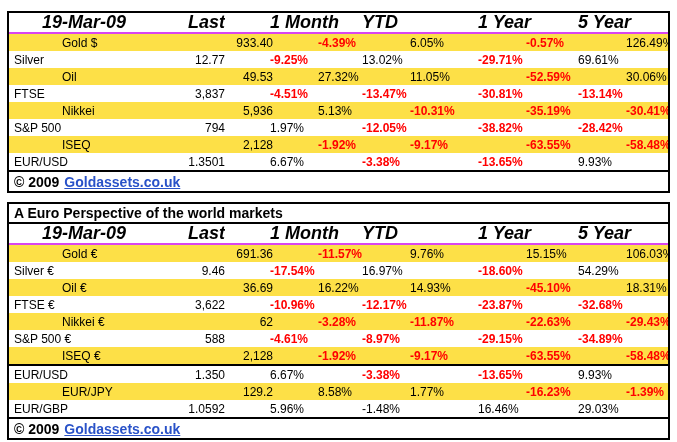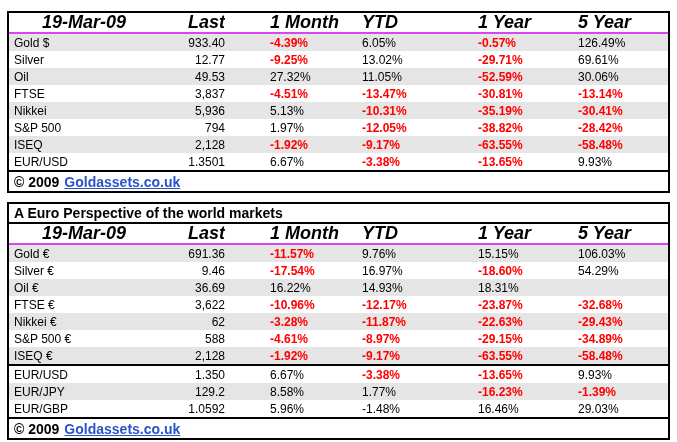--- a/index.html
+++ b/index.html
@@ -27,21 +27,21 @@
     border-bottom: 2px solid #d946ef;
     font-weight: bold;
     font-style: italic;
     font-size: 18px;
     background: #ffffff;
   }
   .h-date { text-align: center; }
   .h-last, .cell-last { text-align: right; }
   .first-pct { padding-left: 45px; }
   .drow { height: 17px; font-size: 12px; }
-  .drow.stripe { background: #e5e5e5; }
+  .drow.stripe { background: #fde047; padding-left: 48px; }
   .drow.sep { border-top: 2px solid #000000; }
   .cell { white-space: nowrap; overflow: hidden; }
   .cell-name { padding-left: 5px; }
   .neg { color: #FF0000; font-weight: bold; }
   .trow {
     height: 18px;
     border-bottom: 2px solid #000000;
     display: flex; align-items: center;
     padding-left: 5px;
     font-weight: bold;
@@ -177,20 +177,21 @@
           <div class="cell first-pct neg">-17.54%</div>
           <div class="cell">16.97%</div>
           <div class="cell neg">-18.60%</div>
           <div class="cell">54.29%</div>
         </div>
         <div class="grid drow stripe">
           <div class="cell cell-name">Oil €</div>
           <div class="cell cell-last">36.69</div>
           <div class="cell first-pct">16.22%</div>
           <div class="cell">14.93%</div>
+          <div class="cell neg">-45.10%</div>
           <div class="cell">18.31%</div>
         </div>
         <div class="grid drow">
           <div class="cell cell-name">FTSE €</div>
           <div class="cell cell-last">3,622</div>
           <div class="cell first-pct neg">-10.96%</div>
           <div class="cell neg">-12.17%</div>
           <div class="cell neg">-23.87%</div>
           <div class="cell neg">-32.68%</div>
         </div>

